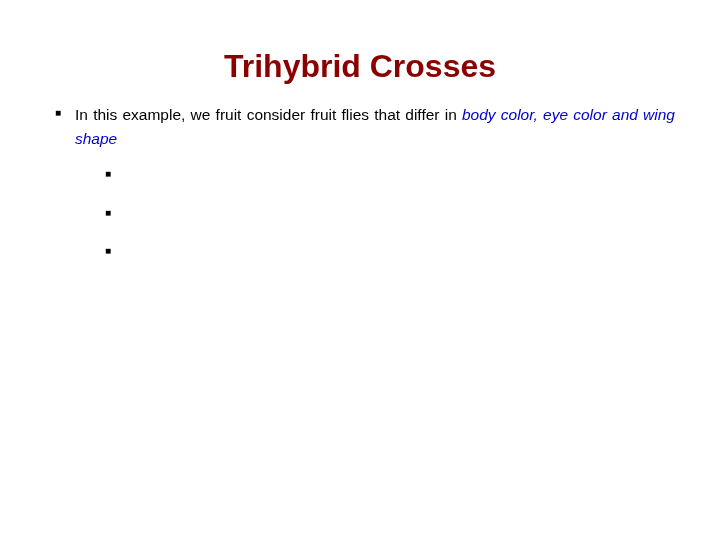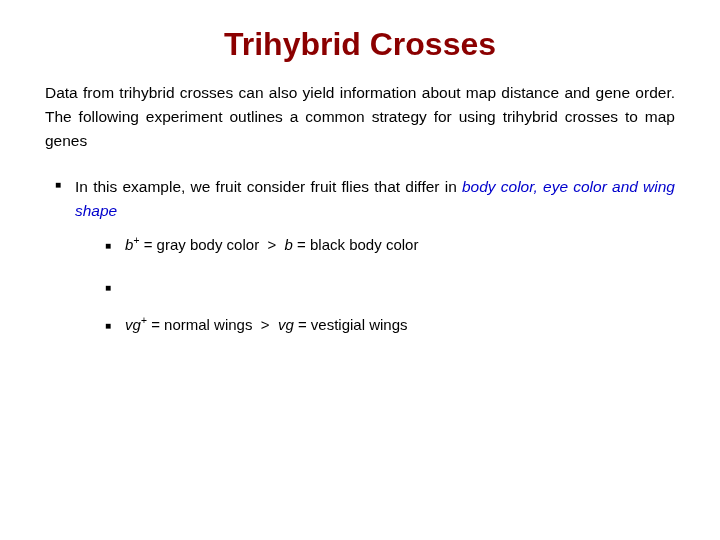--- a/index.html
+++ b/index.html
@@ -8,21 +8,21 @@
       height: 540px;
       background: #ffffff;
       font-family: 'Times New Roman', Times, serif;
       font-size: 16px;
       color: #000000;
       overflow: hidden;
     }
     .page {
       width: 720px;
       height: 540px;
-      padding: 26px 45px 30px 45px;
+      padding: 48px 45px 30px 45px;
     }
     .title {
       text-align: center;
       font-size: 32px;
       font-weight: bold;
       color: #8B0000;
       margin-bottom: 18px;
       font-family: Arial, Helvetica, sans-serif;
     }
     .intro-text {
@@ -85,44 +85,37 @@
       font-size: 0.7em;
     }
   </style>
 </head>
 <body>
 
 <div class="page">
 
   <div class="title">Trihybrid Crosses</div>
 
-  <div class="intro-text">Data from trihybrid crosses can also yield information about map distance and gene order. The following experiment outlines a common strategy for using trihybrid crosses to map genes</div>
 
   <div class="bullet-level1">
     <span class="bullet-marker">■</span>
     <div class="bullet-content">
       <span>In this example, we fruit consider fruit flies that differ in </span><span class="highlight-text">body color, eye color and wing shape</span>
 
       <div class="sub-bullets">
 
         <div class="bullet-level2">
           <span class="bullet-marker">■</span>
-          <div class="bullet-content">
-            <span class="gene">b<span class="superscript">+</span></span><span> = gray body color &nbsp;&gt;&nbsp; </span><span class="gene">b</span><span> = black body color</span>
-          </div>
         </div>
 
         <div class="bullet-level2">
           <span class="bullet-marker">■</span>
         </div>
 
         <div class="bullet-level2">
           <span class="bullet-marker">■</span>
-          <div class="bullet-content">
-            <span class="gene">vg<span class="superscript">+</span></span><span> = normal wings &nbsp;&gt;&nbsp; </span><span class="gene">vg</span><span> = vestigial wings</span>
-          </div>
         </div>
 
       </div>
     </div>
   </div>
 
 </div>
 
 </body></html>

